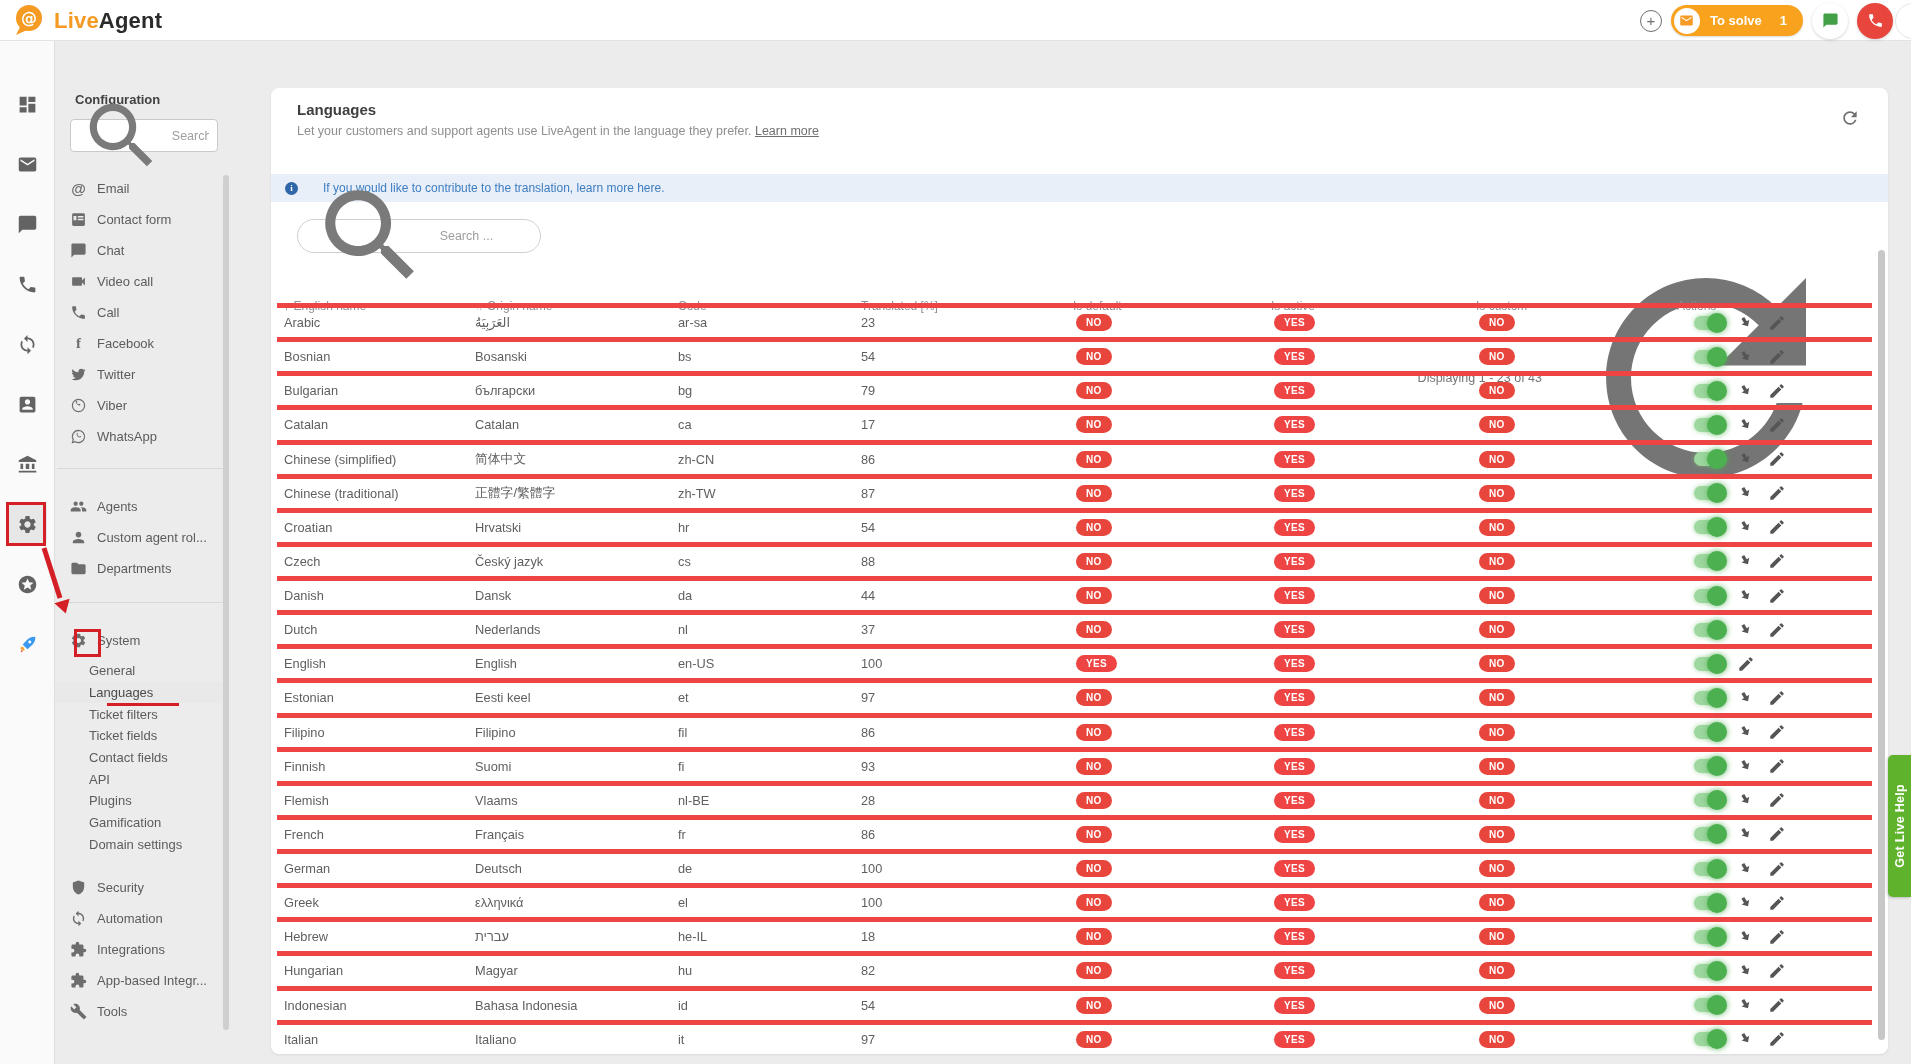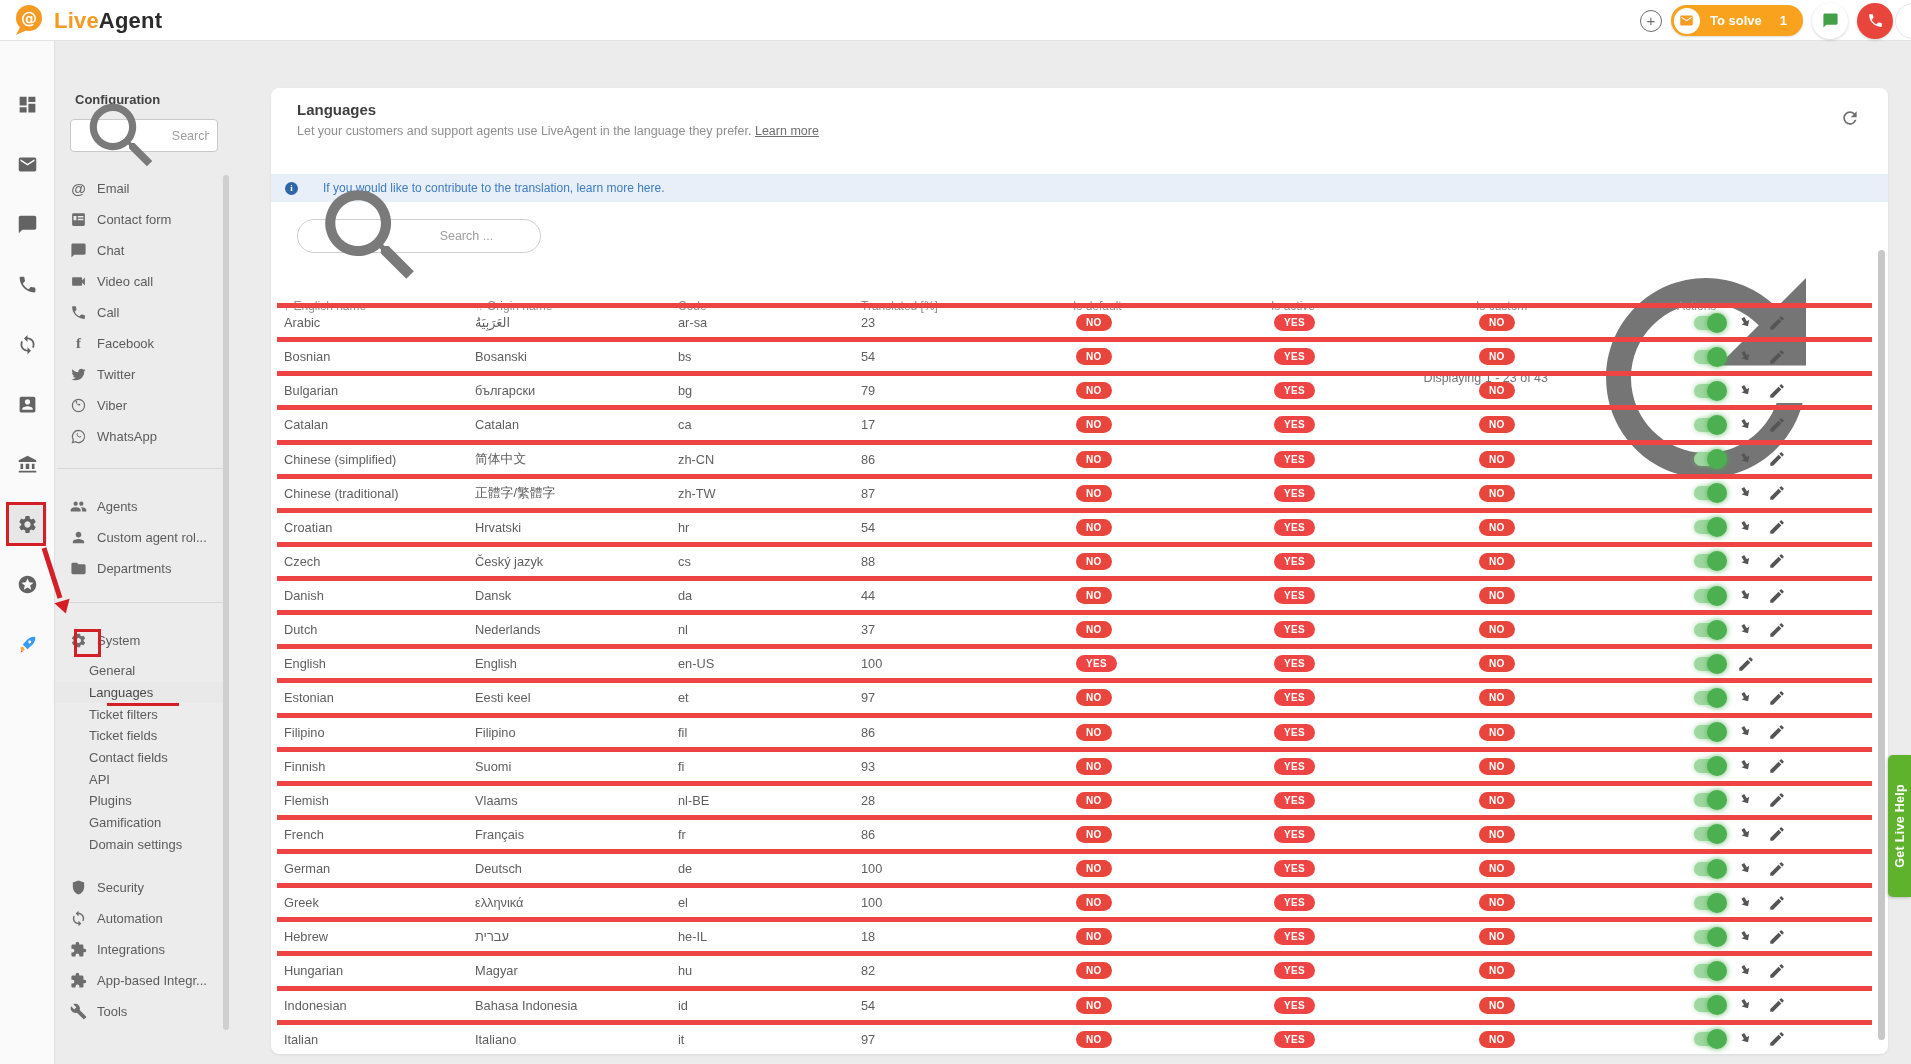--- a/index.html
+++ b/index.html
@@ -58,21 +58,21 @@
 
   .banner { position:absolute; left:0; top:86px; width:100%; height:28px; background:#e8eff9; display:flex; align-items:center; padding-left:14px; gap:7px; font-size:12px; white-space:nowrap; overflow:hidden; }
   .banner .info-i { width:13px; height:13px; border-radius:50%; background:#2f66a8; color:#fff; font-size:9px; font-weight:bold; display:flex; align-items:center; justify-content:center; flex:none; font-family:"Liberation Serif",serif; }
   .banner .btext { color:#4a5d79; }
   .banner a { color:#3D7DC1; cursor:pointer; text-decoration:none; margin-left:18px; }
 
   .tbl-search { position:absolute; left:26px; top:131px; width:244px; height:34px; border:1px solid #cfcfcf; border-radius:17px; background:#fff; display:flex; align-items:center; padding:0 12px; gap:8px; color:#7a7a7a; }
   .tbl-search svg { width:15px; height:15px; flex:none; }
   .tbl-search input { border:0; outline:0; width:100%; font-size:12.5px; background:transparent; font-family:inherit; color:#555; }
   .tbl-search input::placeholder { color:#9e9e9e; }
-  .displaying { position:absolute; right:32px; top:140px; display:flex; align-items:center; gap:8px; font-size:12.5px; color:#757575; }
+  .displaying { position:absolute; right:32px; top:140px; display:flex; align-items:center; gap:14px; font-size:12.5px; color:#757575; }
   .displaying svg { width:15px; height:15px; color:#757575; cursor:pointer; }
 
   .tgrid { display:grid; grid-template-columns:198px 203px 183px 212px 198px 205px 201px 1fr; align-items:center; }
   .thead { position:absolute; left:6px; right:16px; top:186px; height:28px; font-size:12px; color:#8f8f8f;margin-top:18px; }
   .thead .c0 { padding-left:7px; }
   .sort-asc { color:#5a5a5a; font-size:11px; margin-right:4px; }
   .sort-both { color:#b3b3b3; font-size:9px; letter-spacing:-1px; margin-right:5px; }
   .tbody { position:absolute; left:6px; right:16px; top:215px; }
   .trow { height:34.14px; border-top:5px solid #ef4444; font-size:12.8px; color:#5f5f5f; }
   .trow .c0 { padding-left:7px; }

